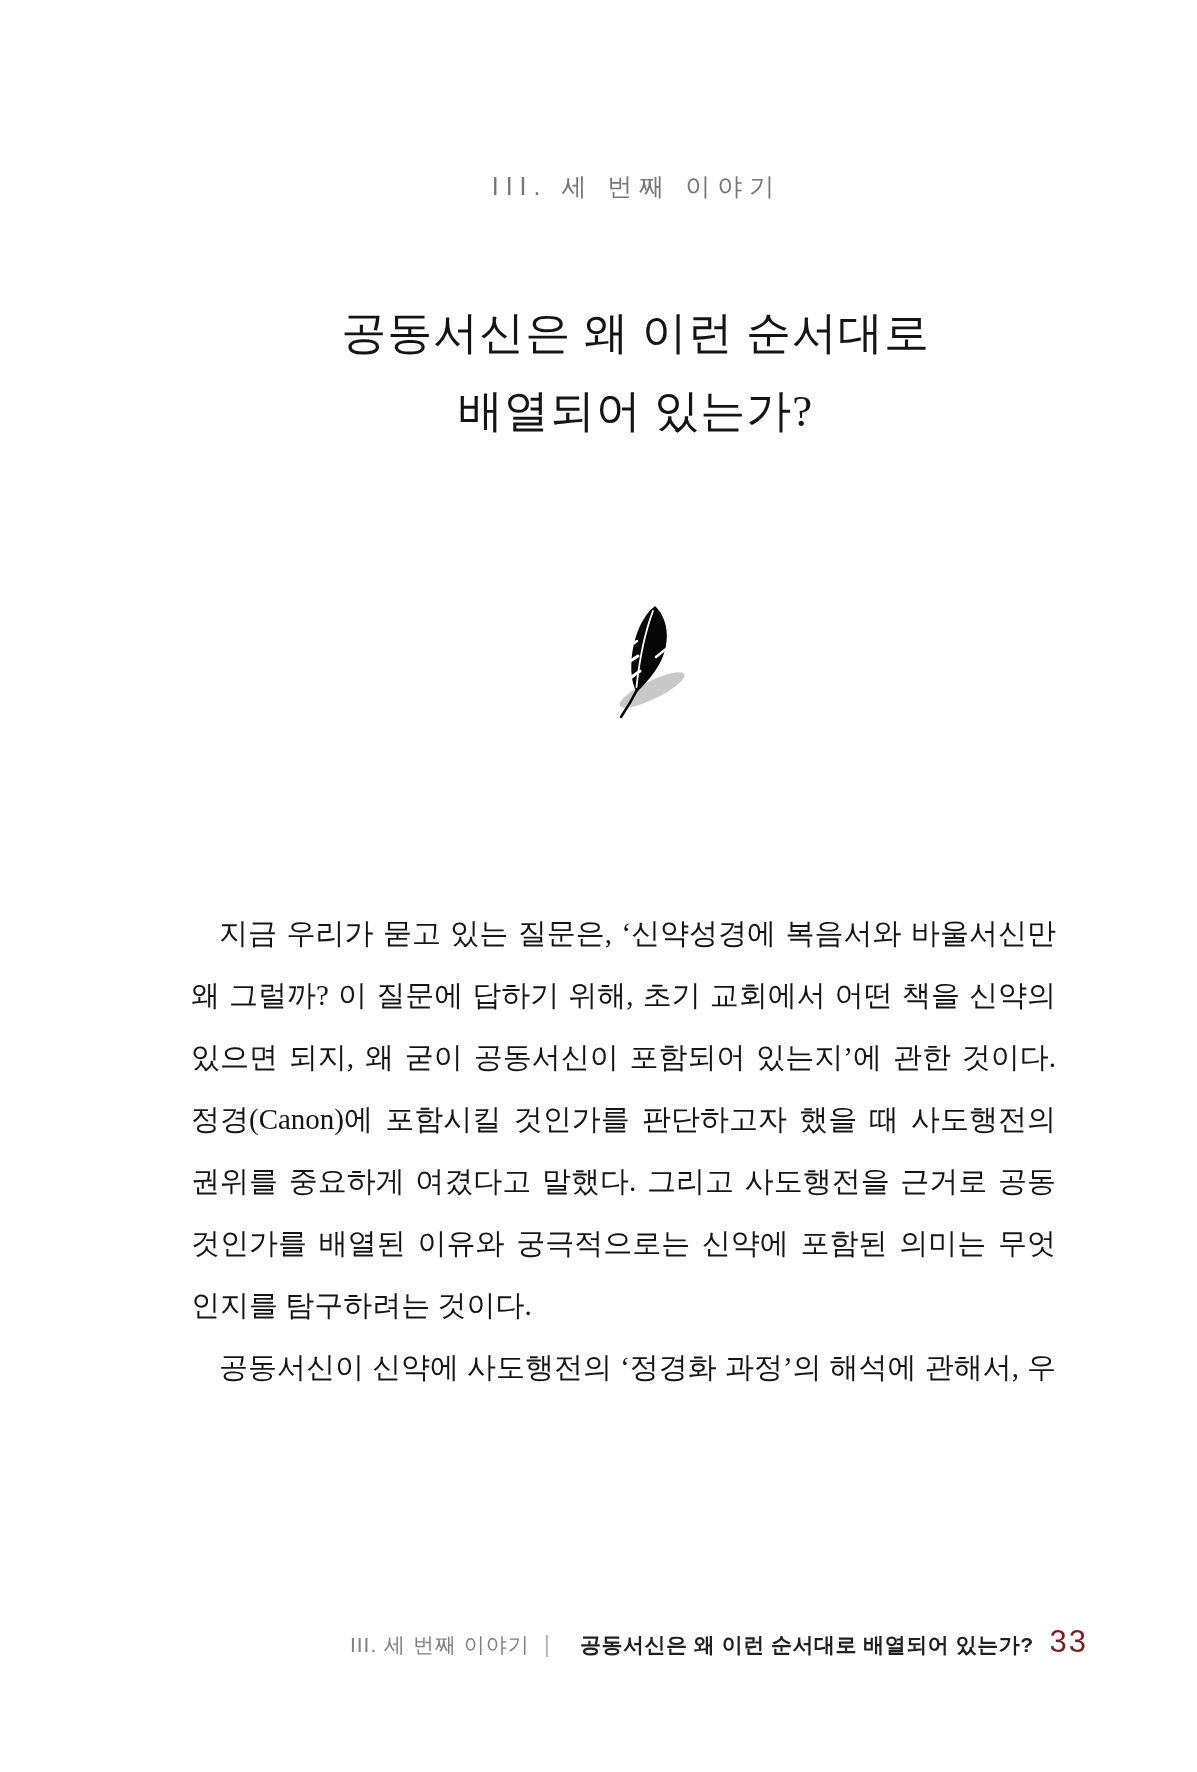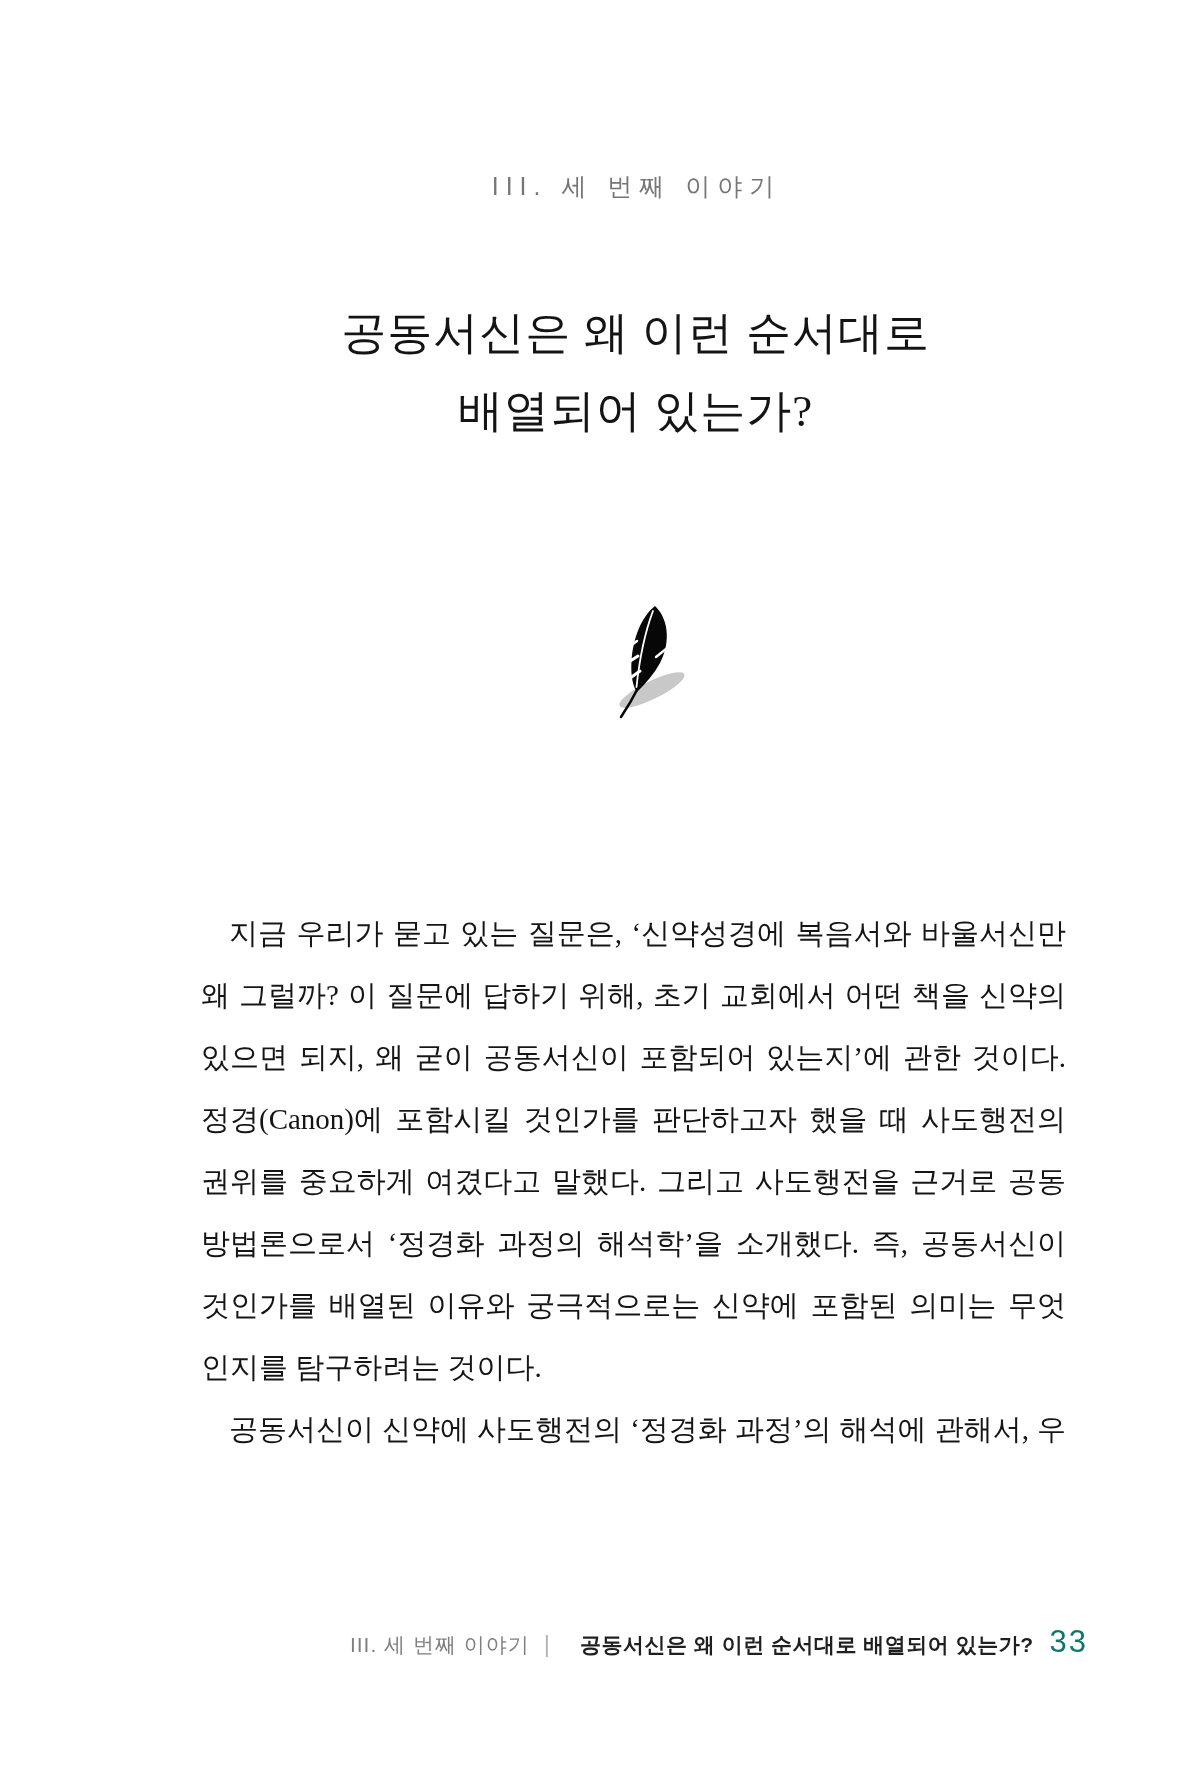--- a/index.html
+++ b/index.html
@@ -30,41 +30,41 @@
     line-height:78px;
     letter-spacing:1px;
     color:#141414;
   }
   .ornament {
     position:absolute; top:604px; left:50%;
     transform:translateX(calc(-50% + 18px));
     width:96px; height:116px;
   }
   .body-text {
-    position:absolute; top:902px; left:201px; width:865px;
+    position:absolute; top:902px; left:191px; width:865px;
     font-size:29px;
     color:#151515;
   }
   .body-line {
     margin:0; height:62px; line-height:62px;
     overflow:hidden;
     letter-spacing:0px;
   }
   .body-line.justify { text-align:justify; text-align-last:justify; }
   .body-line.indent  { text-indent:28px; }
   .footer {
     position:absolute; top:1624px; right:157px;
     display:flex; align-items:baseline;
     font-family:"Liberation Sans","DejaVu Sans",sans-serif;
     white-space:nowrap;
   }
   .footer-chapter { font-size:21px; color:#7f7f7f; letter-spacing:1px; }
   .footer-sep     { font-size:24px; color:#b5b5b5; font-weight:300; margin:0 14px; }
   .footer-title   { font-size:21px; font-weight:bold; color:#1f1f1f; letter-spacing:0.5px;margin-left:16px; }
-  .footer-page    { font-size:31px; color:#0f766e; font-weight:400; margin-left:16px; letter-spacing:2px; }
+  .footer-page    { font-size:31px; color:#7f1d1d; font-weight:400; margin-left:16px; letter-spacing:2px; }
 </style>
 </head>
 <body>
 
 <div class="page">
 
   <div class="chapter-heading">III. 세 번째 이야기</div>
 
   <div class="title-block">
     <div>공동서신은 왜 이런 순서대로</div>
@@ -93,21 +93,20 @@
       <path d="M63 53 L73 45" stroke="#ffffff" stroke-width="2.4" stroke-linecap="round"></path>
     </svg>
   </div>
 
   <div class="body-text">
       <p class="body-line justify indent">지금 우리가 묻고 있는 질문은, ‘신약성경에 복음서와 바울서신만</p>
       <p class="body-line justify">왜 그럴까? 이 질문에 답하기 위해, 초기 교회에서 어떤 책을 신약의</p>
       <p class="body-line justify">있으면 되지, 왜 굳이 공동서신이 포함되어 있는지’에 관한 것이다.</p>
       <p class="body-line justify">정경(Canon)에 포함시킬 것인가를 판단하고자 했을 때 사도행전의</p>
       <p class="body-line justify">권위를 중요하게 여겼다고 말했다. 그리고 사도행전을 근거로 공동</p>
-      <p class="body-line justify">방법론으로서 ‘정경화 과정의 해석학’을 소개했다. 즉, 공동서신이</p>
       <p class="body-line justify">것인가를 배열된 이유와 궁극적으로는 신약에 포함된 의미는 무엇</p>
       <p class="body-line">인지를 탐구하려는 것이다.</p>
       <p class="body-line justify indent">공동서신이 신약에 사도행전의 ‘정경화 과정’의 해석에 관해서, 우리</p>
     </div>
 
   <div class="footer">
     <span class="footer-chapter">III. 세 번째 이야기</span>
     <span class="footer-sep">|</span>
     <span class="footer-title">공동서신은 왜 이런 순서대로 배열되어 있는가?</span>
     <span class="footer-page">33</span>

